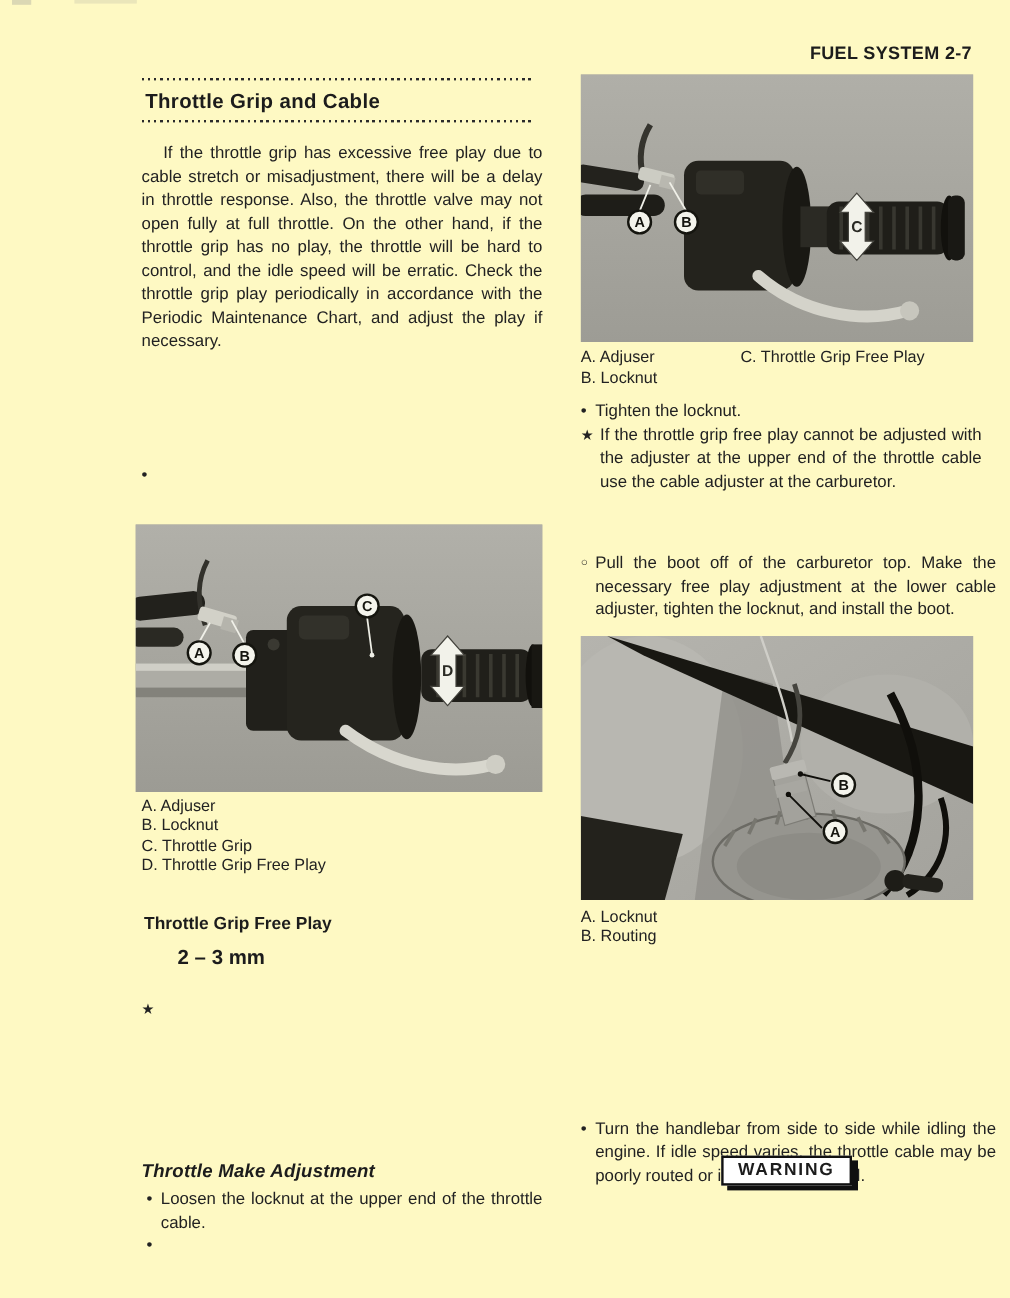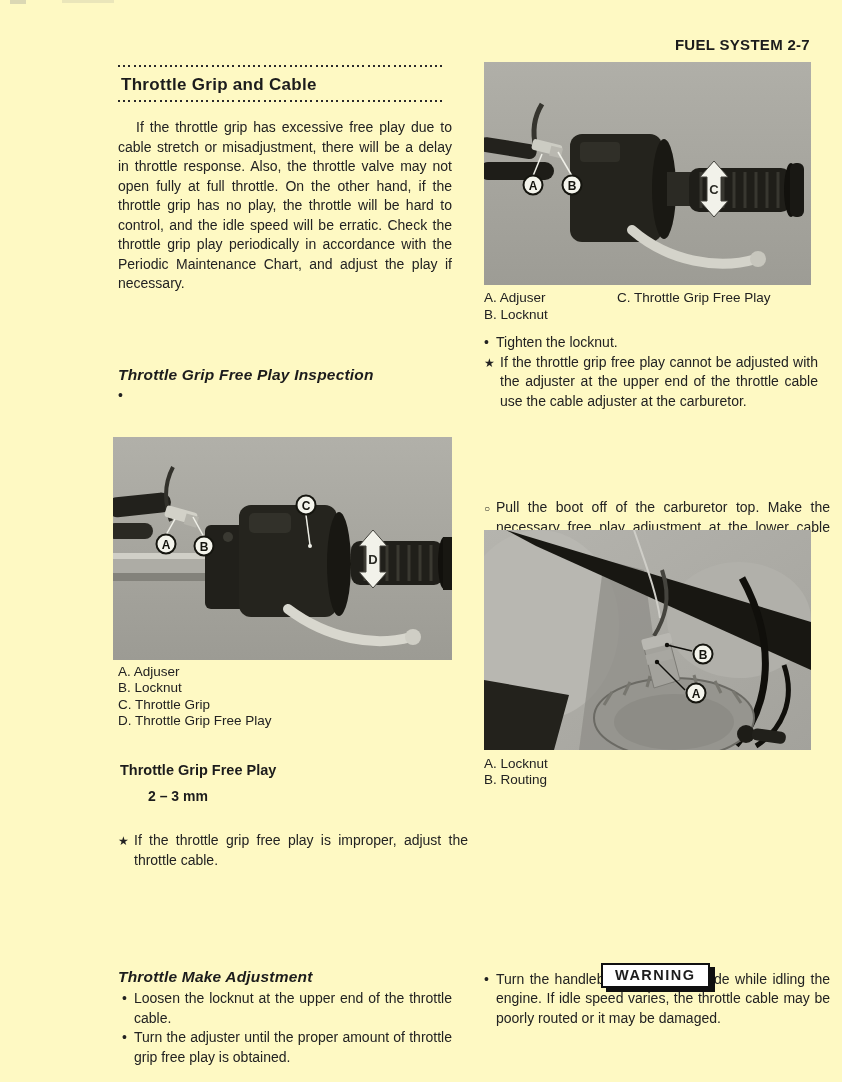--- a/index.html
+++ b/index.html
@@ -21,21 +21,21 @@
   p.ind{margin:0; text-indent:18px;}
   .bullet{position:relative; padding-left:12px; margin:0;}
   .bullet .marker{position:absolute; left:0; top:0;}
   .bullet.star{padding-left:16px;}
   .bullet.star .marker{font-size:12px; top:1px;}
   .bullet.circ{padding-left:12px;}
   .bullet.circ .marker{font-size:10px; top:1px;}
   .caption{font-size:13.5px; line-height:15.8px; color:#222;}
   .caption div{margin-bottom:0.5px;}
   .spec-title{font-size:14.5px; font-weight:bold;text-align:right;}
-  .spec-value{font-size:14px; font-weight:bold;}
+  .spec-value{font-size:17px; font-weight:bold;}
   .photo{position:absolute; background:#a7a6a0; overflow:hidden;}
   .photo svg{position:absolute; left:0; top:0;}
   .photo-label{
     position:absolute; width:21px; height:21px; border-radius:50%;
     background:#f4f4ec; border:2px solid #15150f; box-sizing:border-box;
     color:#15150f; font-weight:bold; font-size:12px;
     display:flex; align-items:center; justify-content:center;
     transform:translate(-50%,-50%);
   }
   .arrow-label{
@@ -63,21 +63,20 @@
   <div class="abs hdr" style="right:32px; top:36px;">FUEL SYSTEM 2-7</div>
 
   <div class="abs dotted-rule" style="left:118px; top:64px; width:327px;"></div>
   <div class="abs section-title" style="left:121px; top:75px;">Throttle Grip and Cable</div>
   <div class="abs dotted-rule" style="left:118px; top:99px; width:327px;"></div>
 
   <div class="abs body-text" style="left:118px; top:118px; width:334px;">
     <p class="ind">If the throttle grip has excessive free play due to cable stretch or misadjustment, there will be a delay in throttle response. Also, the throttle valve may not open fully at full throttle. On the other hand, if the throttle grip has no play, the throttle will be hard to control, and the idle speed will be erratic. Check the throttle grip play periodically in accordance with the Periodic Maintenance Chart, and adjust the play if necessary.</p>
   </div>
 
-  <div class="abs ital-heading" style="left:118px; top:366px;">Throttle Grip Free Play Inspection</div>
   <div class="abs body-text bullet dot" style="left:118px; top:386px; width:334px;">
     <span class="marker">•</span>
   </div>
 
   <div class="photo" style="left:113px; top:437px; width:339px; height:223px;">
     <svg width="339" height="223" viewBox="0 0 339 223">
       <defs>
         <linearGradient id="p2bg" x1="0" y1="0" x2="0" y2="1">
           <stop offset="0" stop-color="#b1b0a9"></stop>
             <stop offset="1" stop-color="#9c9b94"></stop>
@@ -127,30 +126,30 @@
     <div>A. Adjuser</div>
     <div>B. Locknut</div>
     <div>C. Throttle Grip</div>
     <div>D. Throttle Grip Free Play</div>
   </div>
 
   <div class="abs spec-title" style="left:120px; top:762px;">Throttle Grip Free Play</div>
   <div class="abs spec-value" style="left:148px; top:788px;">2 – 3 mm</div>
 
   <div class="abs body-text bullet star" style="left:118px; top:831px; width:334px;">
-    <span class="marker">★</span><span>If the throttle grip free play is improper, adjust the throttle cable.</span>
+    <span class="marker">★</span>
   </div>
 
   <div class="abs ital-heading" style="left:118px; top:968px;">Throttle Make Adjustment</div>
   <div class="abs body-text" style="left:122px; top:989px; width:330px;">
     <div class="bullet dot">
       <span class="marker">•</span><span>Loosen the locknut at the upper end of the throttle cable.</span>
     </div>
     <div class="bullet dot">
-      <span class="marker">•</span><span>Turn the adjuster until the proper amount of throttle grip free play is obtained.</span>
+      <span class="marker">•</span>
     </div>
   </div>
 
   <div class="photo" style="left:484px; top:62px; width:327px; height:223px;">
     <svg width="327" height="223" viewBox="0 0 327 223">
       <defs>
         <linearGradient id="p1bg" x1="0" y1="0" x2="0" y2="1">
           <stop offset="0" stop-color="#b0afa8"></stop>
             <stop offset="1" stop-color="#9d9c95"></stop>
         </linearGradient>

